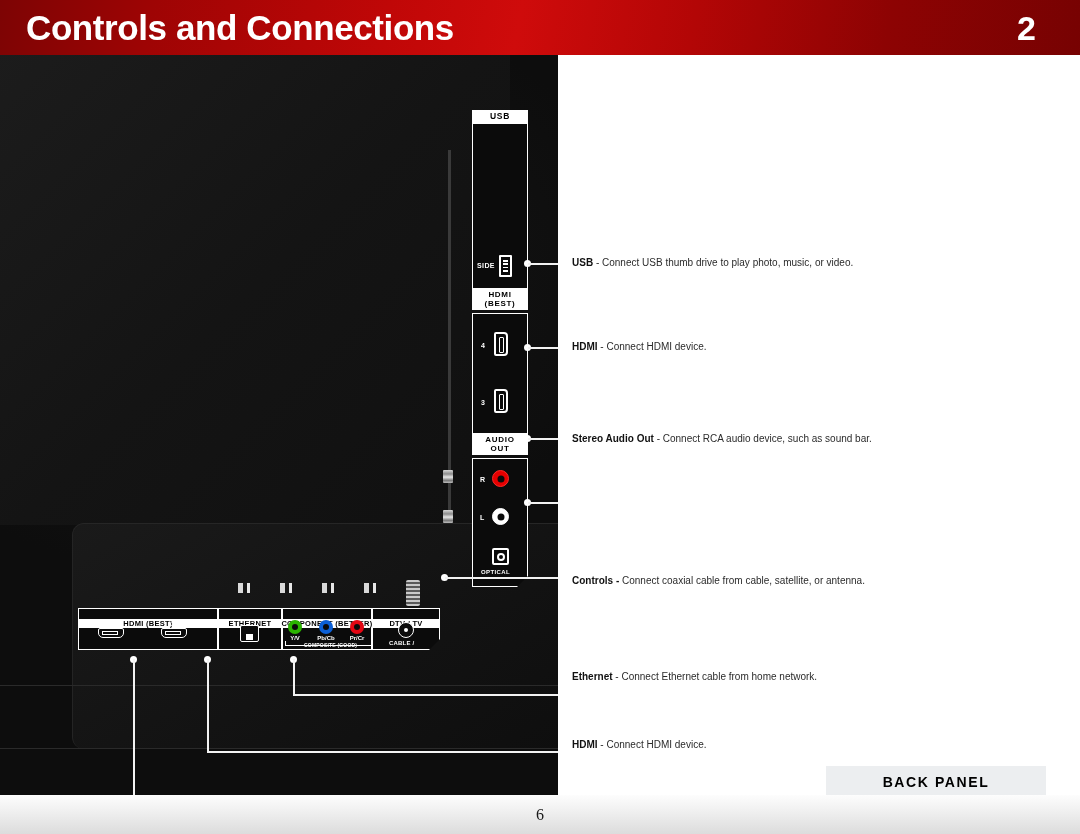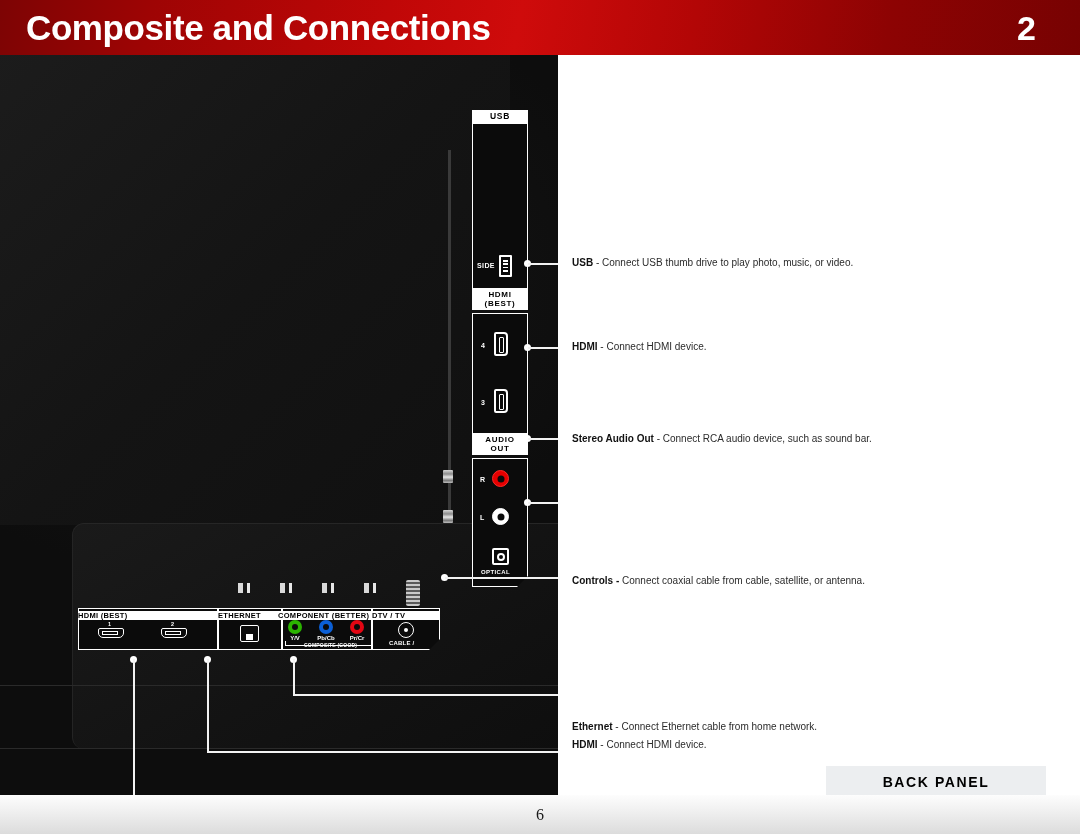--- a/index.html
+++ b/index.html
@@ -231,27 +231,27 @@
   }
   .bp-seg {
     position: absolute;
     top: 0; height: 42px;
     border: 1.5px solid #ffffff;
     box-sizing: border-box;
     background: #0b0b0b;
   }
   .bp-title {
     position: absolute;
-    top: 3px;
+    top: 11px;
     color: #000000;
     background: #ffffff;
     font-size: 7.5px;
     font-weight: bold;
     letter-spacing: 0.3px;
-    text-align: left;
+    text-align: center;
     line-height: 9px;
     white-space: nowrap;
   }
   .bp-sub {
     position: absolute;
     color: #ffffff;
     font-size: 5.5px;
     font-weight: bold;
     letter-spacing: 0.2px;
     white-space: nowrap;
@@ -425,21 +425,21 @@
     font-size: 16px;
     color: #1a1a1a;
   }
 </style>
 </head>
 <body>
 
 <div id="page">
 
   <div id="header">
-    <div id="header-title">Composite and Connections</div>
+    <div id="header-title">Controls and Connections</div>
     <div id="header-number">2</div>
   </div>
 
   <div id="photo">
     <div id="photo-grad"></div>
 
     <div class="tv-upper"></div>
     <div class="tv-left-edge"></div>
     <div class="edge-tab" style="left:443px; top:415px;"></div>
     <div class="edge-tab" style="left:443px; top:455px;"></div>
@@ -568,21 +568,21 @@
     <div class="callout" style="top:374px;">
       <b>Stereo Audio Out</b><span> - </span><span>Connect RCA audio device, such as sound bar.</span>
     </div>
 
 
     <div class="callout" style="top:516px;">
       <b>Controls -</b><span> </span><span>Connect coaxial cable from cable, satellite, or antenna.</span>
     </div>
 
 
-    <div class="callout" style="top:662px;">
+    <div class="callout" style="top:612px;">
       <b>Ethernet</b><span> - </span><span>Connect Ethernet cable from home network.</span>
     </div>
 
     <div class="callout" style="top:680px;">
       <b>HDMI</b><span> - </span><span>Connect HDMI device.</span>
     </div>
 
     <div id="back-panel-badge">BACK PANEL</div>
   </div>
 

